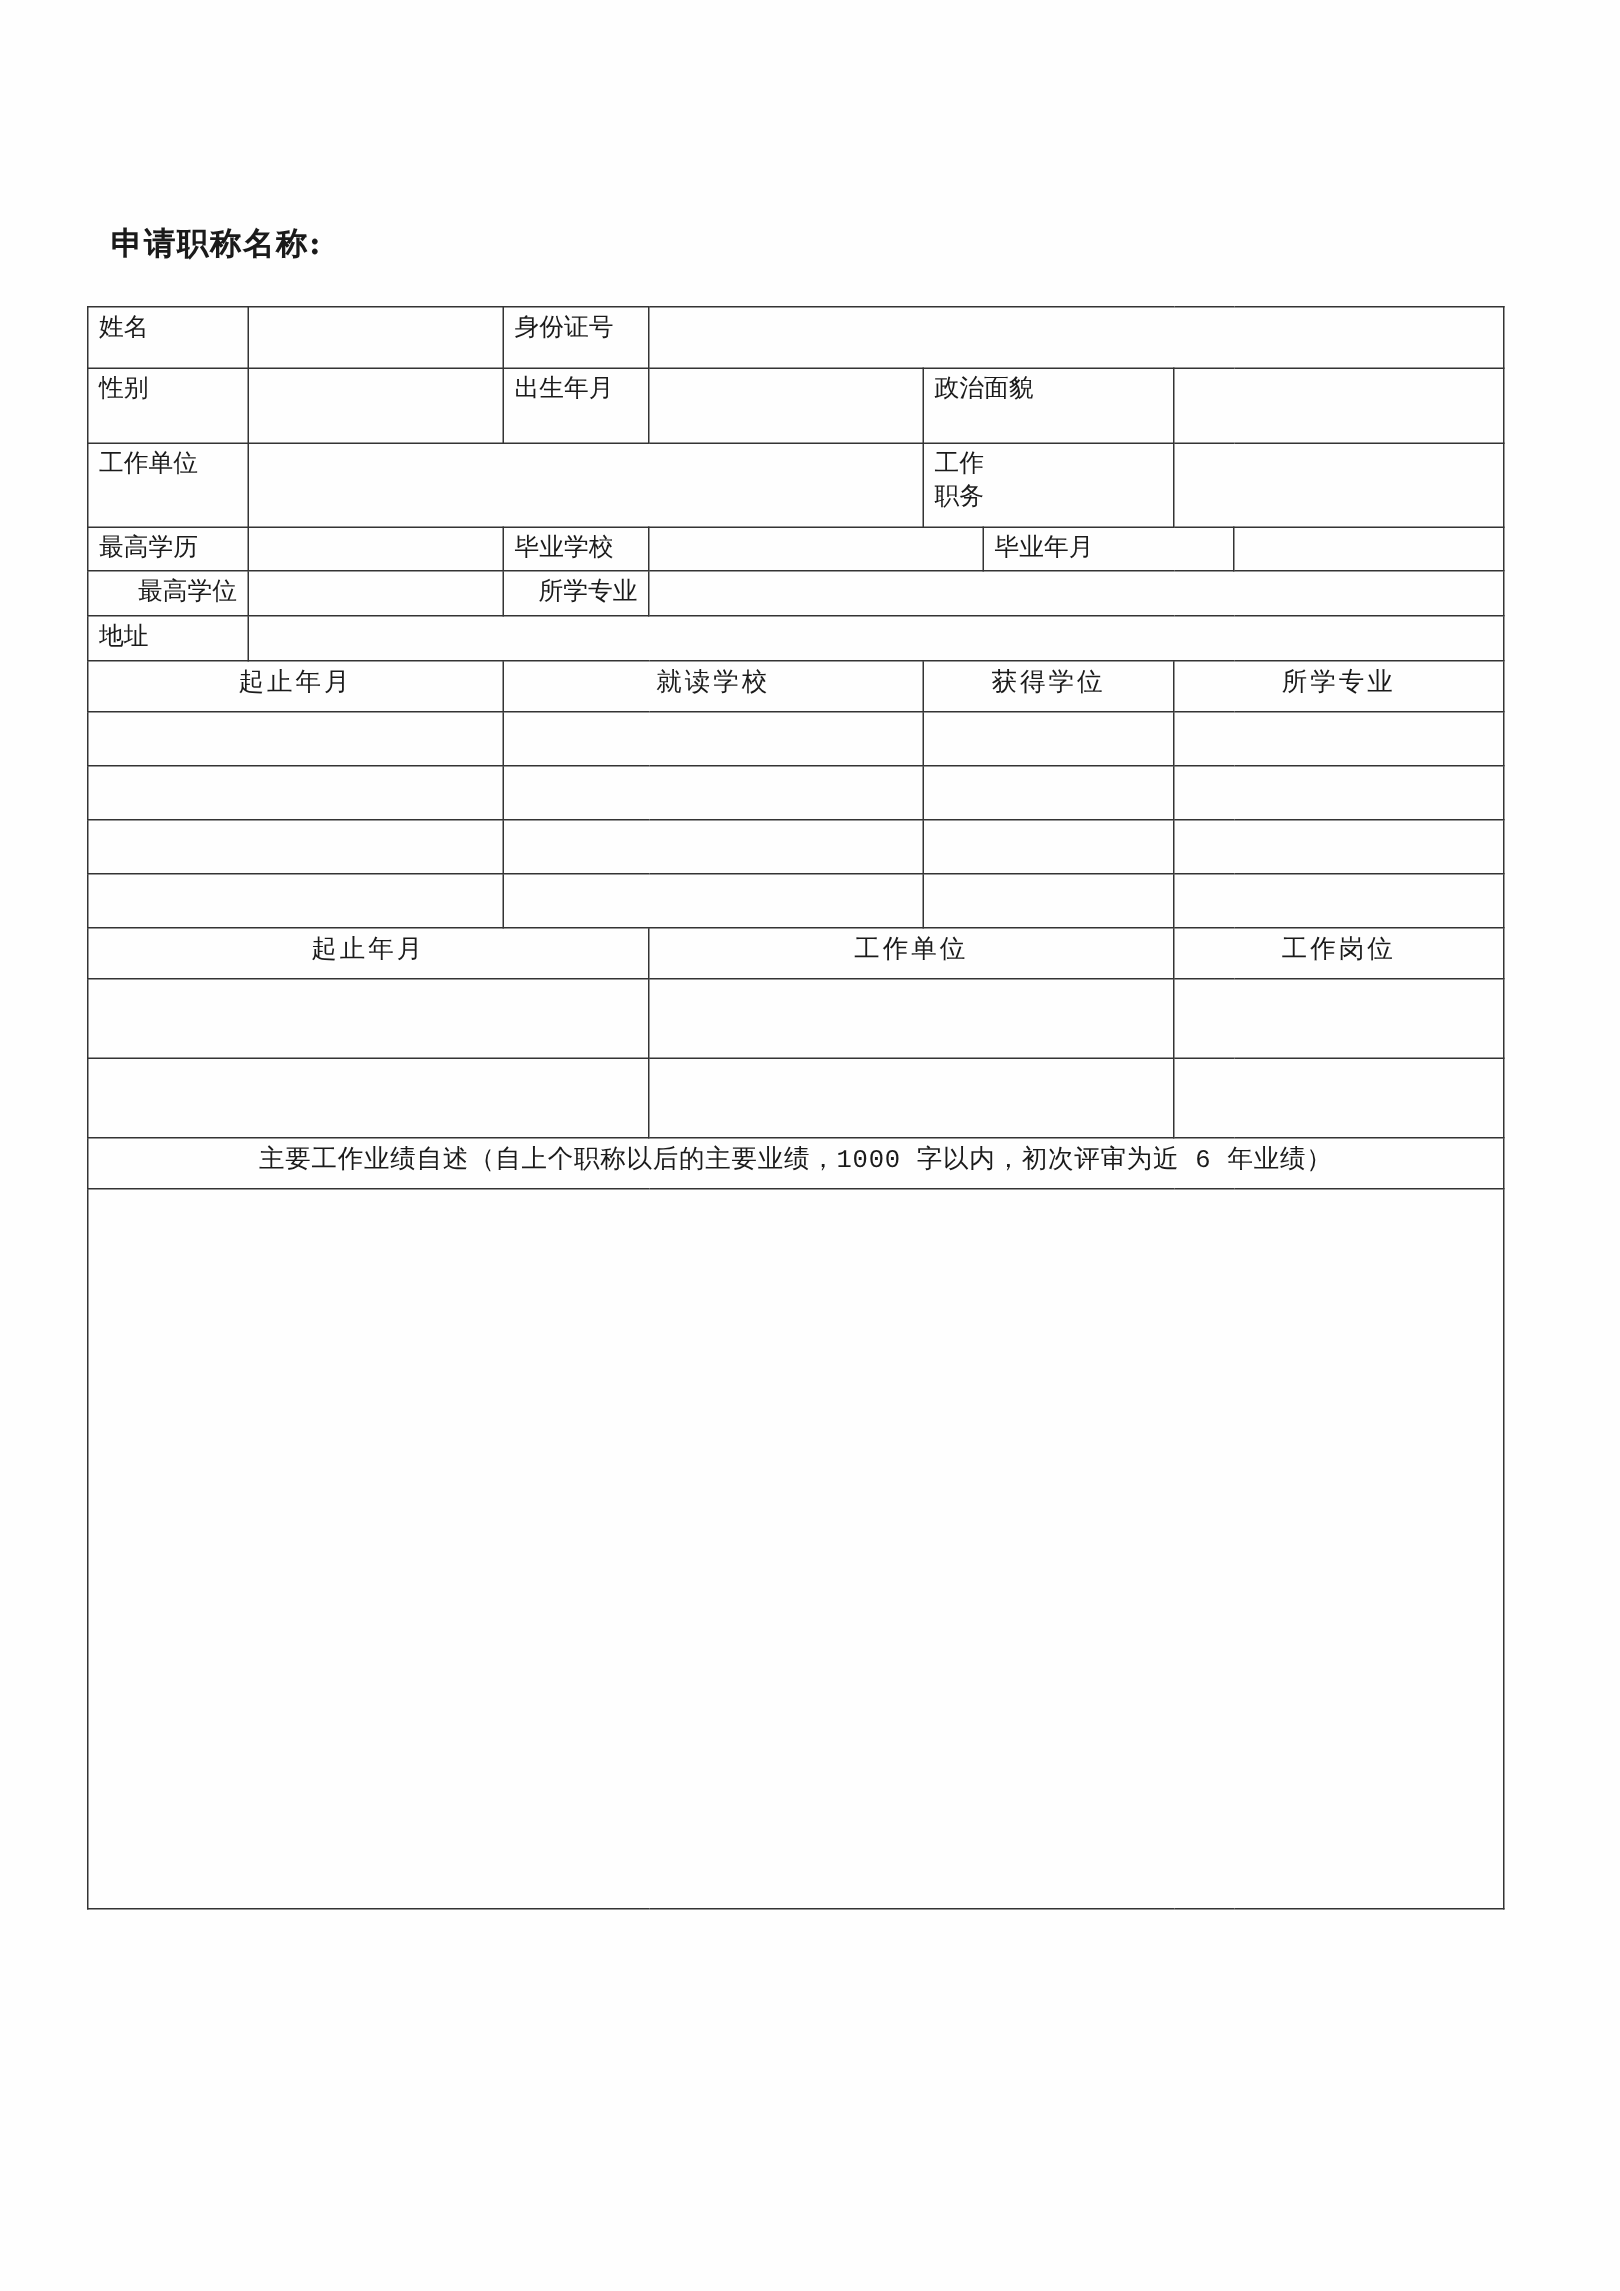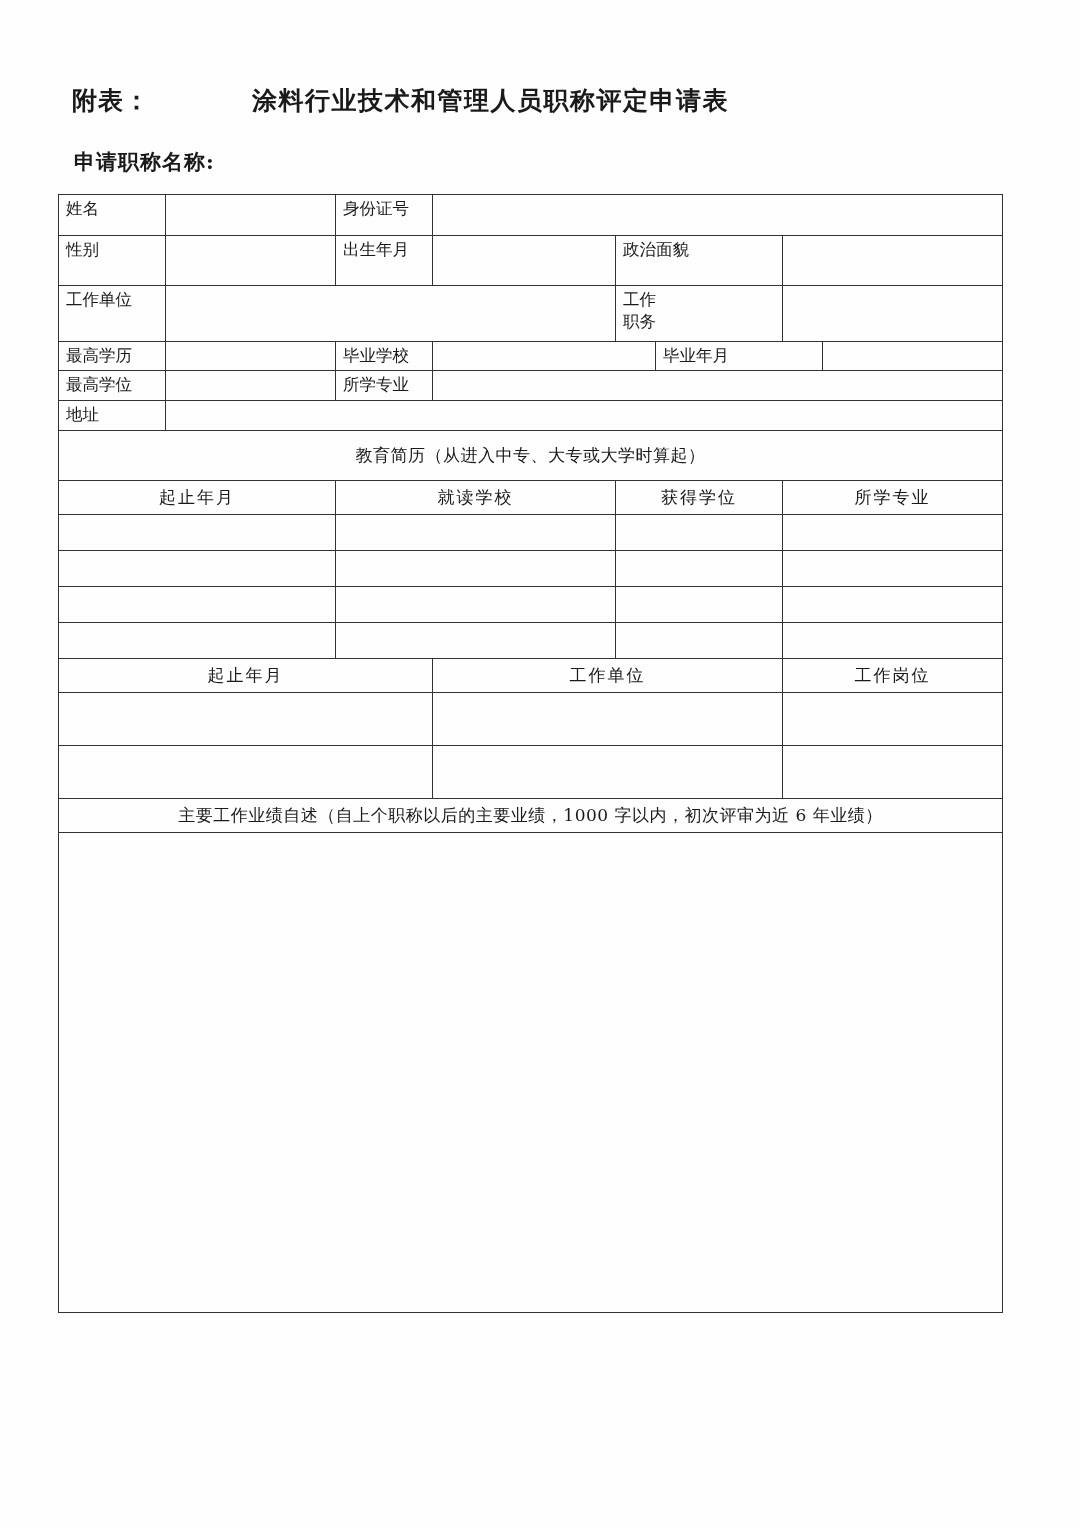--- a/index.html
+++ b/index.html
@@ -50,25 +50,26 @@
     top: 148px;
     font-size: 21px;
     font-weight: bold;
     letter-spacing: 1px;
   }
 
   
   .form-table {
     position: absolute;
     left: 58px;
-    top: 194px;
+    top: 204px;
     width: 944px;
     border-collapse: collapse;
     table-layout: fixed;
     font-size: 16.5px;
+    font-family: Liberation Mono, monospace;
   }
   .form-table td {
     border: 1px solid #333;
     padding: 3px 7px;
     vertical-align: top;
     line-height: 1.35;
   }
   .form-table td.lbl {
     white-space: nowrap;
   }
@@ -84,41 +85,37 @@
     font-size: 17px;
     letter-spacing: 2px;
     margin-left: 21px;
   }
 
   
   .h-name   { height: 41px; }
   .h-sex    { height: 50px; }
   .h-unit   { height: 56px; }
   .h-edu1   { height: 28px; padding-left: 24px; }
-  .h-edu2   { height: 30px; }
+  .h-edu2   { height: 30px; text-align: right; }
   .h-title  { height: 53px; }
   .h-phone  { height: 28px; }
   .h-addr   { height: 26px; }
   .h-sechd  { height: 50px; }
   .h-colhd  { height: 34px; }
   .h-blank  { height: 36px; }
   .h-wblank { height: 53px; }
   .h-essay  { height: 480px; }
 
   .stack { line-height: 1.5; }
 </style>
 </head>
 <body>
 
 <div class="page">
 
-  <div class="title-row">
-    <span class="title-prefix">附表：</span>
-    <span class="title-main">涂料行业技术和管理人员职称评定申请表</span>
-  </div>
 
   <div class="subtitle">申请职称名称:</div>
 
   <table class="form-table">
     <colgroup>
       <col style="width:107px">
       <col style="width:170px">
       <col style="width:97px">
       <col style="width:105px">
       <col style="width:78px">
@@ -171,23 +168,20 @@
       <td colspan="6"></td>
     </tr>
 
 
 
     <tr class="h-addr">
       <td class="lbl">地址</td>
       <td colspan="8"></td>
     </tr>
 
-    <tr class="h-sechd">
-      <td colspan="9" class="sec-head">教育简历（从进入中专、大专或大学时算起）</td>
-    </tr>
 
     <tr class="h-colhd">
       <td colspan="2" class="col-head">起止年月</td>
       <td colspan="3" class="col-head">就读学校</td>
       <td colspan="2" class="col-head">获得学位</td>
       <td colspan="2" class="col-head">所学专业</td>
     </tr>
 
     <tr class="h-blank">
       <td colspan="2"></td>

